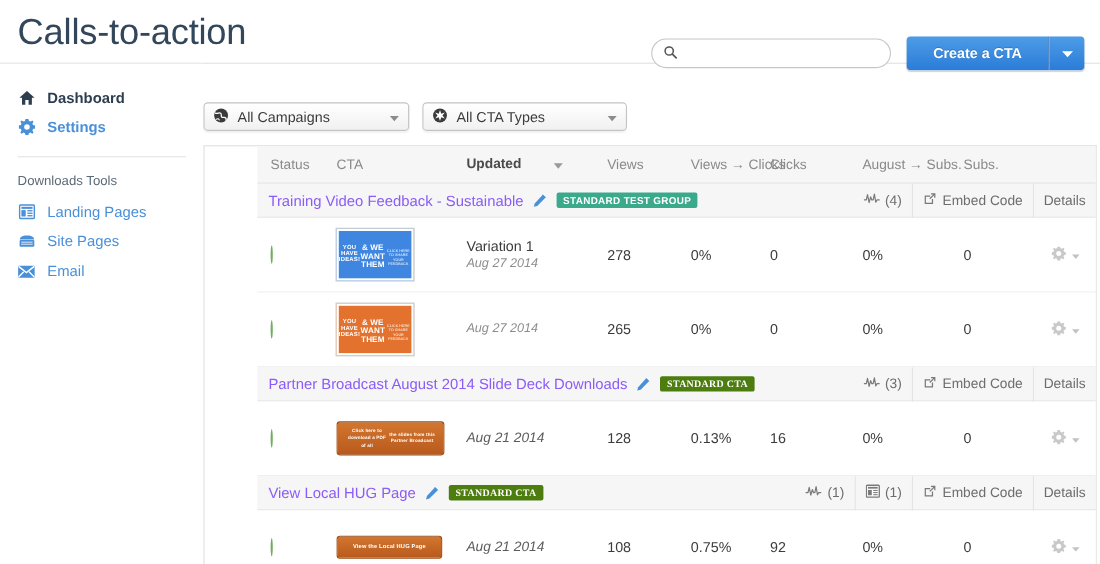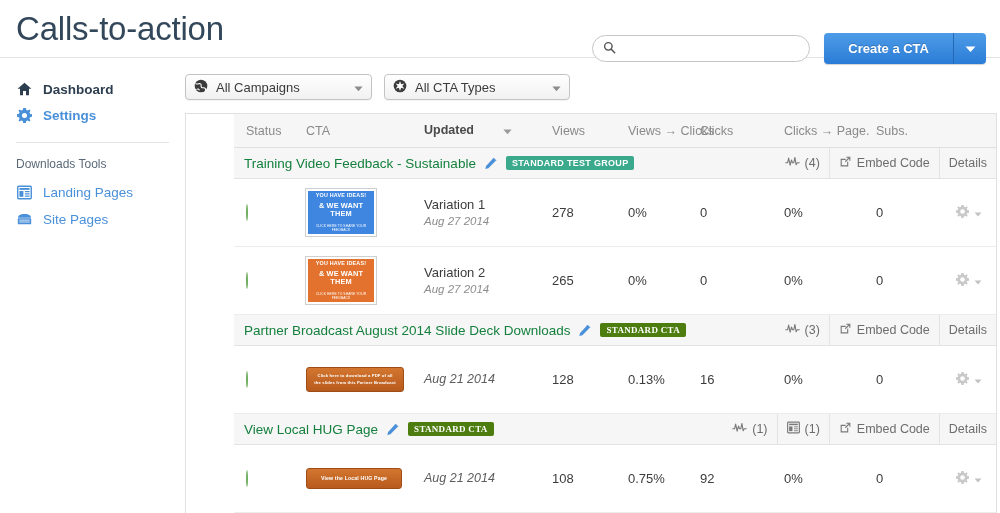--- a/index.html
+++ b/index.html
@@ -81,21 +81,21 @@
   .tool-item .label { font-size: 13.5px; color: #4a90d9; }
   .ico { width: 16px; flex: none; display: flex; align-items: center; justify-content: center; }
 
   
   .main { flex: 1; padding: 16px 15px 0 0; }
   .filters { display: flex; gap: 12px; margin-bottom: 13px; }
   .select {
     height: 26px; border: 1px solid #c3c3c3; border-radius: 4px;
     background: linear-gradient(to bottom, #ffffff 0%, #f1f1f1 100%);
     display: flex; align-items: center; padding: 0 8px;
-    box-shadow: 0 1px 1px rgba(0,0,0,0.05); cursor: pointer;
+    box-shadow: 0 1px 1px rgba(0,0,0,0.05); cursor: pointer; margin-top: 19px;
   }
   .select .sel-label { font-size: 13px; color: #3b3b3b; margin-left: 8px; white-space: nowrap; }
   .select .sel-caret { margin-left: auto; padding-left: 14px; }
   .select.campaigns { width: 187px; }
   .select.types { width: 186px; }
 
   
   .table { border: 1px solid #e0e0e0; border-bottom: none; background: #fff; padding-left: 48px; }
   .thead {
     display: flex; align-items: center; height: 34px;
@@ -113,21 +113,21 @@
   .c-subs   { width: 80px; }
   .c-gear   { flex: 1; display: flex; justify-content: flex-end; padding-right: 14px; }
   .sort-caret { margin-left: 26px; display: inline-block; vertical-align: middle; }
 
   .group-row {
     display: flex; align-items: center; height: 31px;
     background: #f6f6f6; border-bottom: 1px solid #e3e3e3;
     padding-left: 10px;
   }
   .group-title {
-    color: #15803d; font-size: 13.5px; white-space: nowrap;
+    color: #8b5cf6; font-size: 13.5px; white-space: nowrap;
     cursor: pointer;
   }
   .pencil { margin: 0 9px 0 8px; cursor: pointer; display: flex; align-items: center; }
   .badge {
     font-size: 9px; font-weight: bold; color: #fff;
     padding: 3px 6px 2px 6px; border-radius: 2px; letter-spacing: 0.3px;
     white-space: nowrap; line-height: 1;
   }
   .badge.variation { background: #3aa98c; }
   .badge.standard  { background: #4d7c0f; font-family: Liberation Serif, serif; }
@@ -141,21 +141,21 @@
 
   .data-row {
     display: flex; align-items: center; height: 68px;
     border-bottom: 1px solid #ececec; background: #fff;
   }
   .dot { width: 14px; height: 14px; border-radius: 50%;
     background: radial-gradient(circle at 35% 32%, #b6dca6 0%, #79bd68 70%, #63a954 100%);
     border: 1px solid #6fae5e; }
   .thumb-cell { width: 118px; display: flex; align-items: center; }
   .thumb {
-    display: flex; flex-direction: column; align-items: center; justify-content: center;
+    display: flex; flex-direction: row; align-items: center; justify-content: center;
     text-align: center; overflow: hidden;
   }
   .thumb.banner {
     width: 70px; height: 47px; border: 2px solid #fff;
     box-shadow: 0 0 0 1px #cfcfcf;
   }
   .thumb.banner .l1 { font-size: 5.4px; font-weight: bold; color: #fff; letter-spacing: 0.2px; line-height: 1.1; }
   .thumb.banner .l2 { font-size: 7.4px; font-weight: bold; color: #fff; letter-spacing: 0.1px; margin-top: 3px; line-height: 1.1; }
   .thumb.banner .l3 { font-size: 3.3px; color: #fff; margin-top: 5px; letter-spacing: 0.1px; }
   .thumb.banner.blue   { background: #3f86e0; }
@@ -252,20 +252,30 @@
           <svg width="15" height="13" viewBox="0 0 16 14">
             <path d="M1 5.2 C1 3 3 1.2 8 1.2 C13 1.2 15 3 15 5.2 Z" fill="#4a90d9"></path>
             <rect x="0.8" y="5.6" width="14.4" height="6.6" rx="1" fill="#4a90d9"></rect>
             <rect x="2.4" y="7.2" width="11.2" height="1" fill="#dbe9f7"></rect>
             <rect x="2.4" y="9.2" width="11.2" height="1" fill="#dbe9f7"></rect>
           </svg>
         </span>
         <span class="label">Site Pages</span>
       </div>
 
+      <div class="tool-item">
+        <span class="ico">
+          <svg width="16" height="12" viewBox="0 0 16 12">
+            <rect x="0.5" y="0.6" width="15" height="10.8" rx="0.8" fill="#4a90d9"></rect>
+            <path d="M0.9 1.2 L8 6.8 L15.1 1.2" fill="none" stroke="#fff" stroke-width="1.3"></path>
+            <path d="M0.9 10.8 L5.6 6 M15.1 10.8 L10.4 6" stroke="#fff" stroke-width="1.2"></path>
+          </svg>
+        </span>
+        <span class="label">Email</span>
+      </div>
     </div>
 
     <div class="main">
 
       <div class="filters">
         <div class="select campaigns">
           <span>
             <svg width="14" height="14" viewBox="0 0 16 16">
               <circle cx="8" cy="8" r="7.2" fill="#3b3b3b"></circle>
               <path d="M2 5.5 C4.5 6.4 6 4.4 7.6 5.6 C9 6.6 7.4 8.4 8.6 9.6 C9.8 10.8 11.6 9.2 12.8 10.6 C13.6 11.5 13 13 13 13" fill="none" stroke="#fff" stroke-width="1.3" stroke-linecap="round"></path>
@@ -304,21 +314,21 @@
             <span style="color:#4a4a4a;font-weight:bold;">Updated</span>
             <span class="sort-caret">
               <svg width="9" height="6" viewBox="0 0 9 6">
                   <path d="M0.4 0.5 L4.5 5.3 L8.6 0.5 Z" fill="#9a9a9a"></path>
                 </svg>
             </span>
           </div>
           <div class="th c-views">Views</div>
           <div class="th c-v2c">Views → Clicks</div>
           <div class="th c-clicks">Clicks</div>
-          <div class="th c-c2s">Clicks → Page.</div>
+          <div class="th c-c2s">August → Subs.</div>
           <div class="th c-subs">Subs.</div>
           <div class="c-gear"></div>
         </div>
 
         <div id="groups">
             <div class="group-row">
               <span class="group-title">Training Video Feedback - Sustainable</span>
               <span class="pencil">
                 <svg width="13" height="13" viewBox="0 0 16 16">
                   <path d="M11.6 1.2 L14.8 4.4 L5.4 13.8 L1.6 14.8 L2.6 11 Z" fill="#4a90d9"></path>
@@ -378,21 +388,20 @@
               <div class="c-status">
          <span class="dot"></span></div>
               <div class="thumb-cell">
                 <div class="thumb banner orange">
           <div class="l1">YOU HAVE IDEAS!</div>
           <div class="l2">&amp; WE WANT THEM</div>
           <div class="l3">CLICK HERE TO SHARE YOUR FEEDBACK</div>
         </div>
               </div>
               <div class="c-upd">
-                <div class="upd-name">Variation 2</div>
          <div class="upd-date">Aug 27 2014</div>
               </div>
               <div class="c-views cell">265</div>
               <div class="c-v2c cell">0%</div>
               <div class="c-clicks cell">0</div>
               <div class="c-c2s cell">0%</div>
               <div class="c-subs cell">0</div>
               <div class="gear-cell">
          <span><svg width="13" height="13" viewBox="0 0 16 16">
                     <path fill="#c9c9c9" d="M8 0 L9.4 0 L9.9 2.1 L11.4 2.7 L13.2 1.6 L14.4 2.8 L13.3 4.6 L13.9 6.1 L16 6.6 L16 9.4 L13.9 9.9 L13.3 11.4 L14.4 13.2 L13.2 14.4 L11.4 13.3 L9.9 13.9 L9.4 16 L6.6 16 L6.1 13.9 L4.6 13.3 L2.8 14.4 L1.6 13.2 L2.7 11.4 L2.1 9.9 L0 9.4 L0 6.6 L2.1 6.1 L2.7 4.6 L1.6 2.8 L2.8 1.6 L4.6 2.7 L6.1 2.1 L6.6 0 Z"></path>

